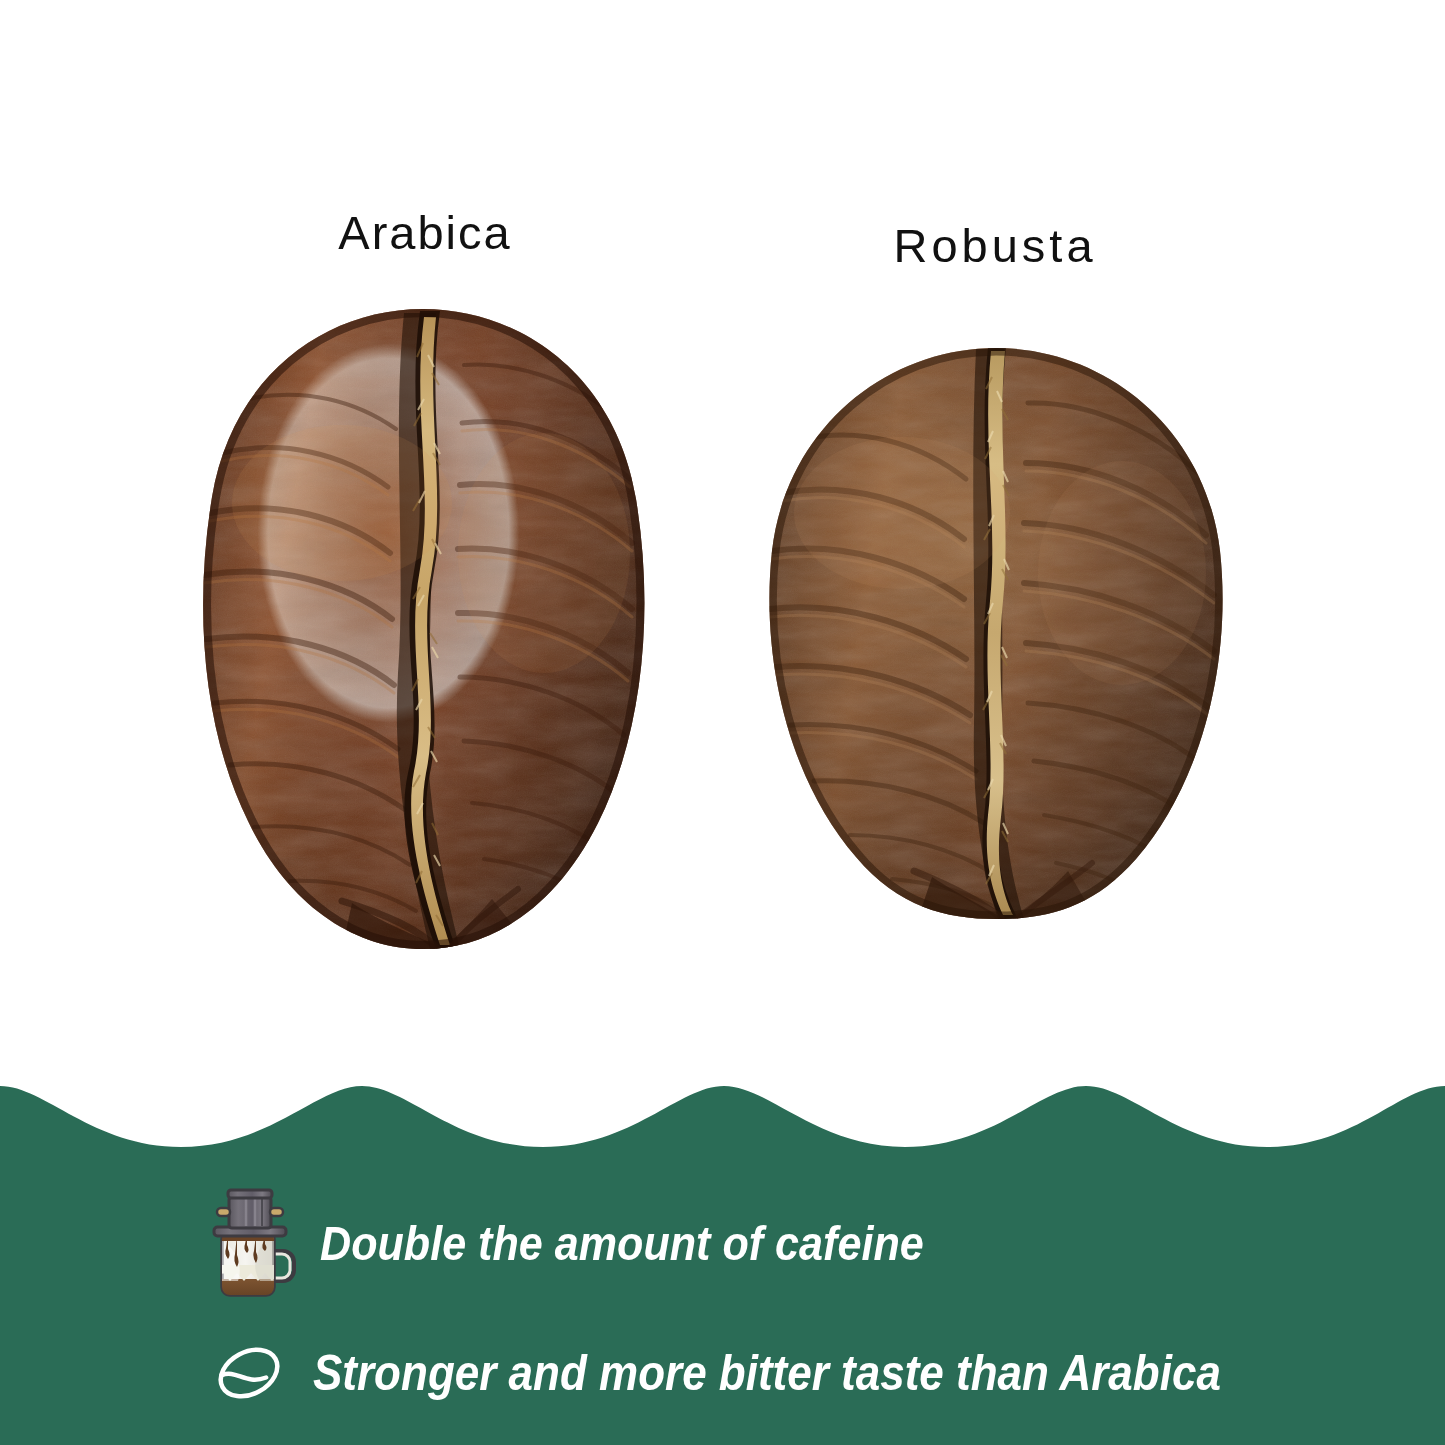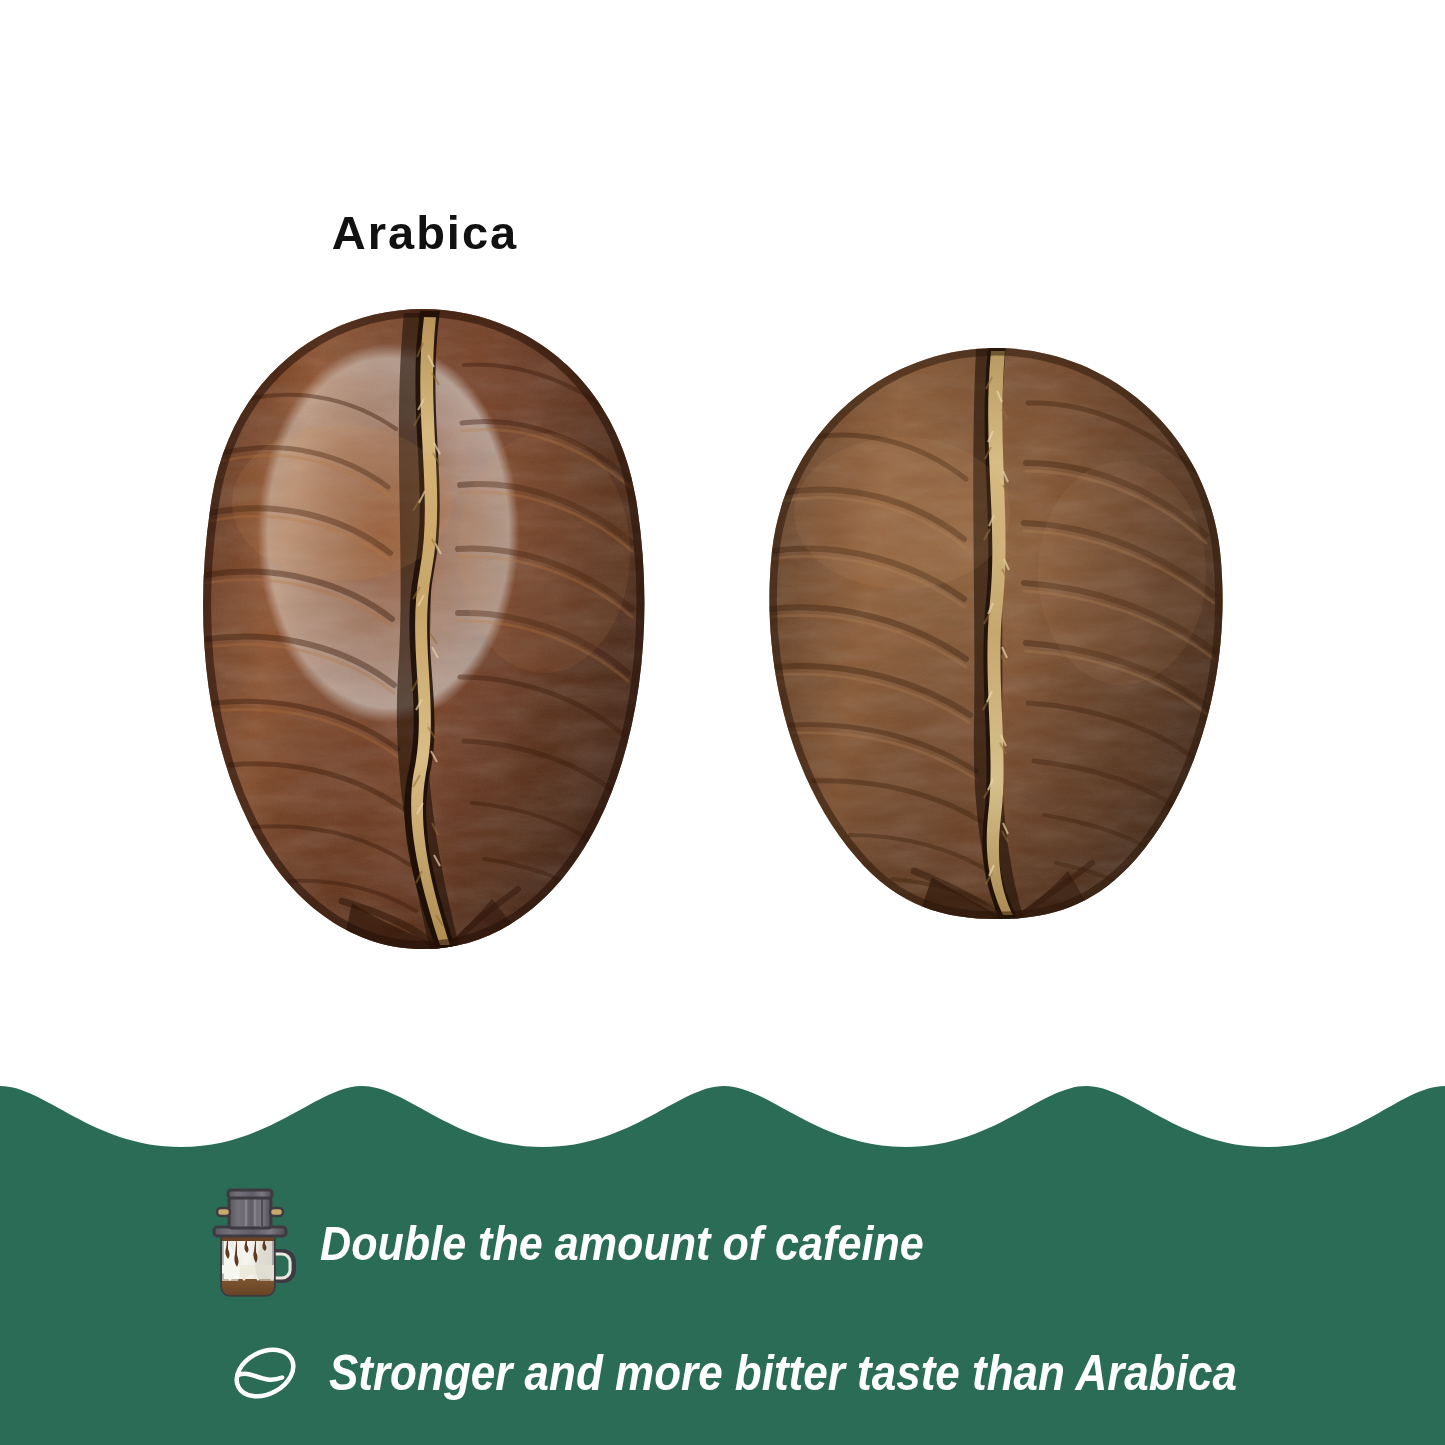--- a/index.html
+++ b/index.html
@@ -9,21 +9,21 @@
     font-family:"Liberation Sans", sans-serif;
     overflow:hidden;
     position:relative;
   }
   #stage{position:absolute;left:0;top:0;width:1445px;height:1445px;background:#ffffff;}
 
   
   .bean-label{
     position:absolute;
     font-family:"Liberation Sans", sans-serif;
-    font-weight:700;
+    font-weight:400;
     color:#111111;
     letter-spacing:2px;
     white-space:nowrap;
     text-align:center;
   }
   #label-arabica{left:0;top:205px;width:850px;font-size:47px;}
   #label-robusta{left:570px;top:218px;width:850px;font-size:47px;letter-spacing:4px;}
 
   
   .bean-wrap{position:absolute;}
@@ -38,21 +38,21 @@
   #green-band svg{display:block;width:1445px;height:375px;}
 
   
   .feature-row{
     position:absolute;
     display:flex;
     align-items:center;
     font-style:italic;
   }
   #feature-row-0{left:200px;top:1185px;height:118px;}
-  #feature-row-1{left:209px;top:1330px;height:86px;}
+  #feature-row-1{left:193px;top:1330px;height:86px;}
 
   .feature-icon{
     flex:0 0 auto;
     display:flex;align-items:center;justify-content:center;
   }
   #icon-phin{width:112px;height:118px;}
   #icon-bean{width:112px;height:86px;}
 
   .feature-text{
     color:#ffffff;
@@ -68,20 +68,21 @@
   }
   #feature-text-1{font-size:50px;}
 </style>
 </head>
 <body>
 
 <div id="stage">
 
   <div class="bean-label" id="label-arabica">Arabica</div>
 
+  <div class="bean-label" id="label-robusta">Robusta</div>
 
   <div class="bean-wrap" id="bean-arabica-wrap">
     <svg class="bean-svg" viewBox="0 0 462 650" xmlns="http://www.w3.org/2000/svg">
       <defs>
         <radialGradient id="aBody" cx="42%" cy="35%" r="78%">
           <stop offset="0%" stop-color="#9a5630"></stop>
           <stop offset="35%" stop-color="#80432472"></stop>
           <stop offset="38%" stop-color="#7e4224"></stop>
           <stop offset="72%" stop-color="#6a3519"></stop>
           <stop offset="100%" stop-color="#48220f"></stop>

